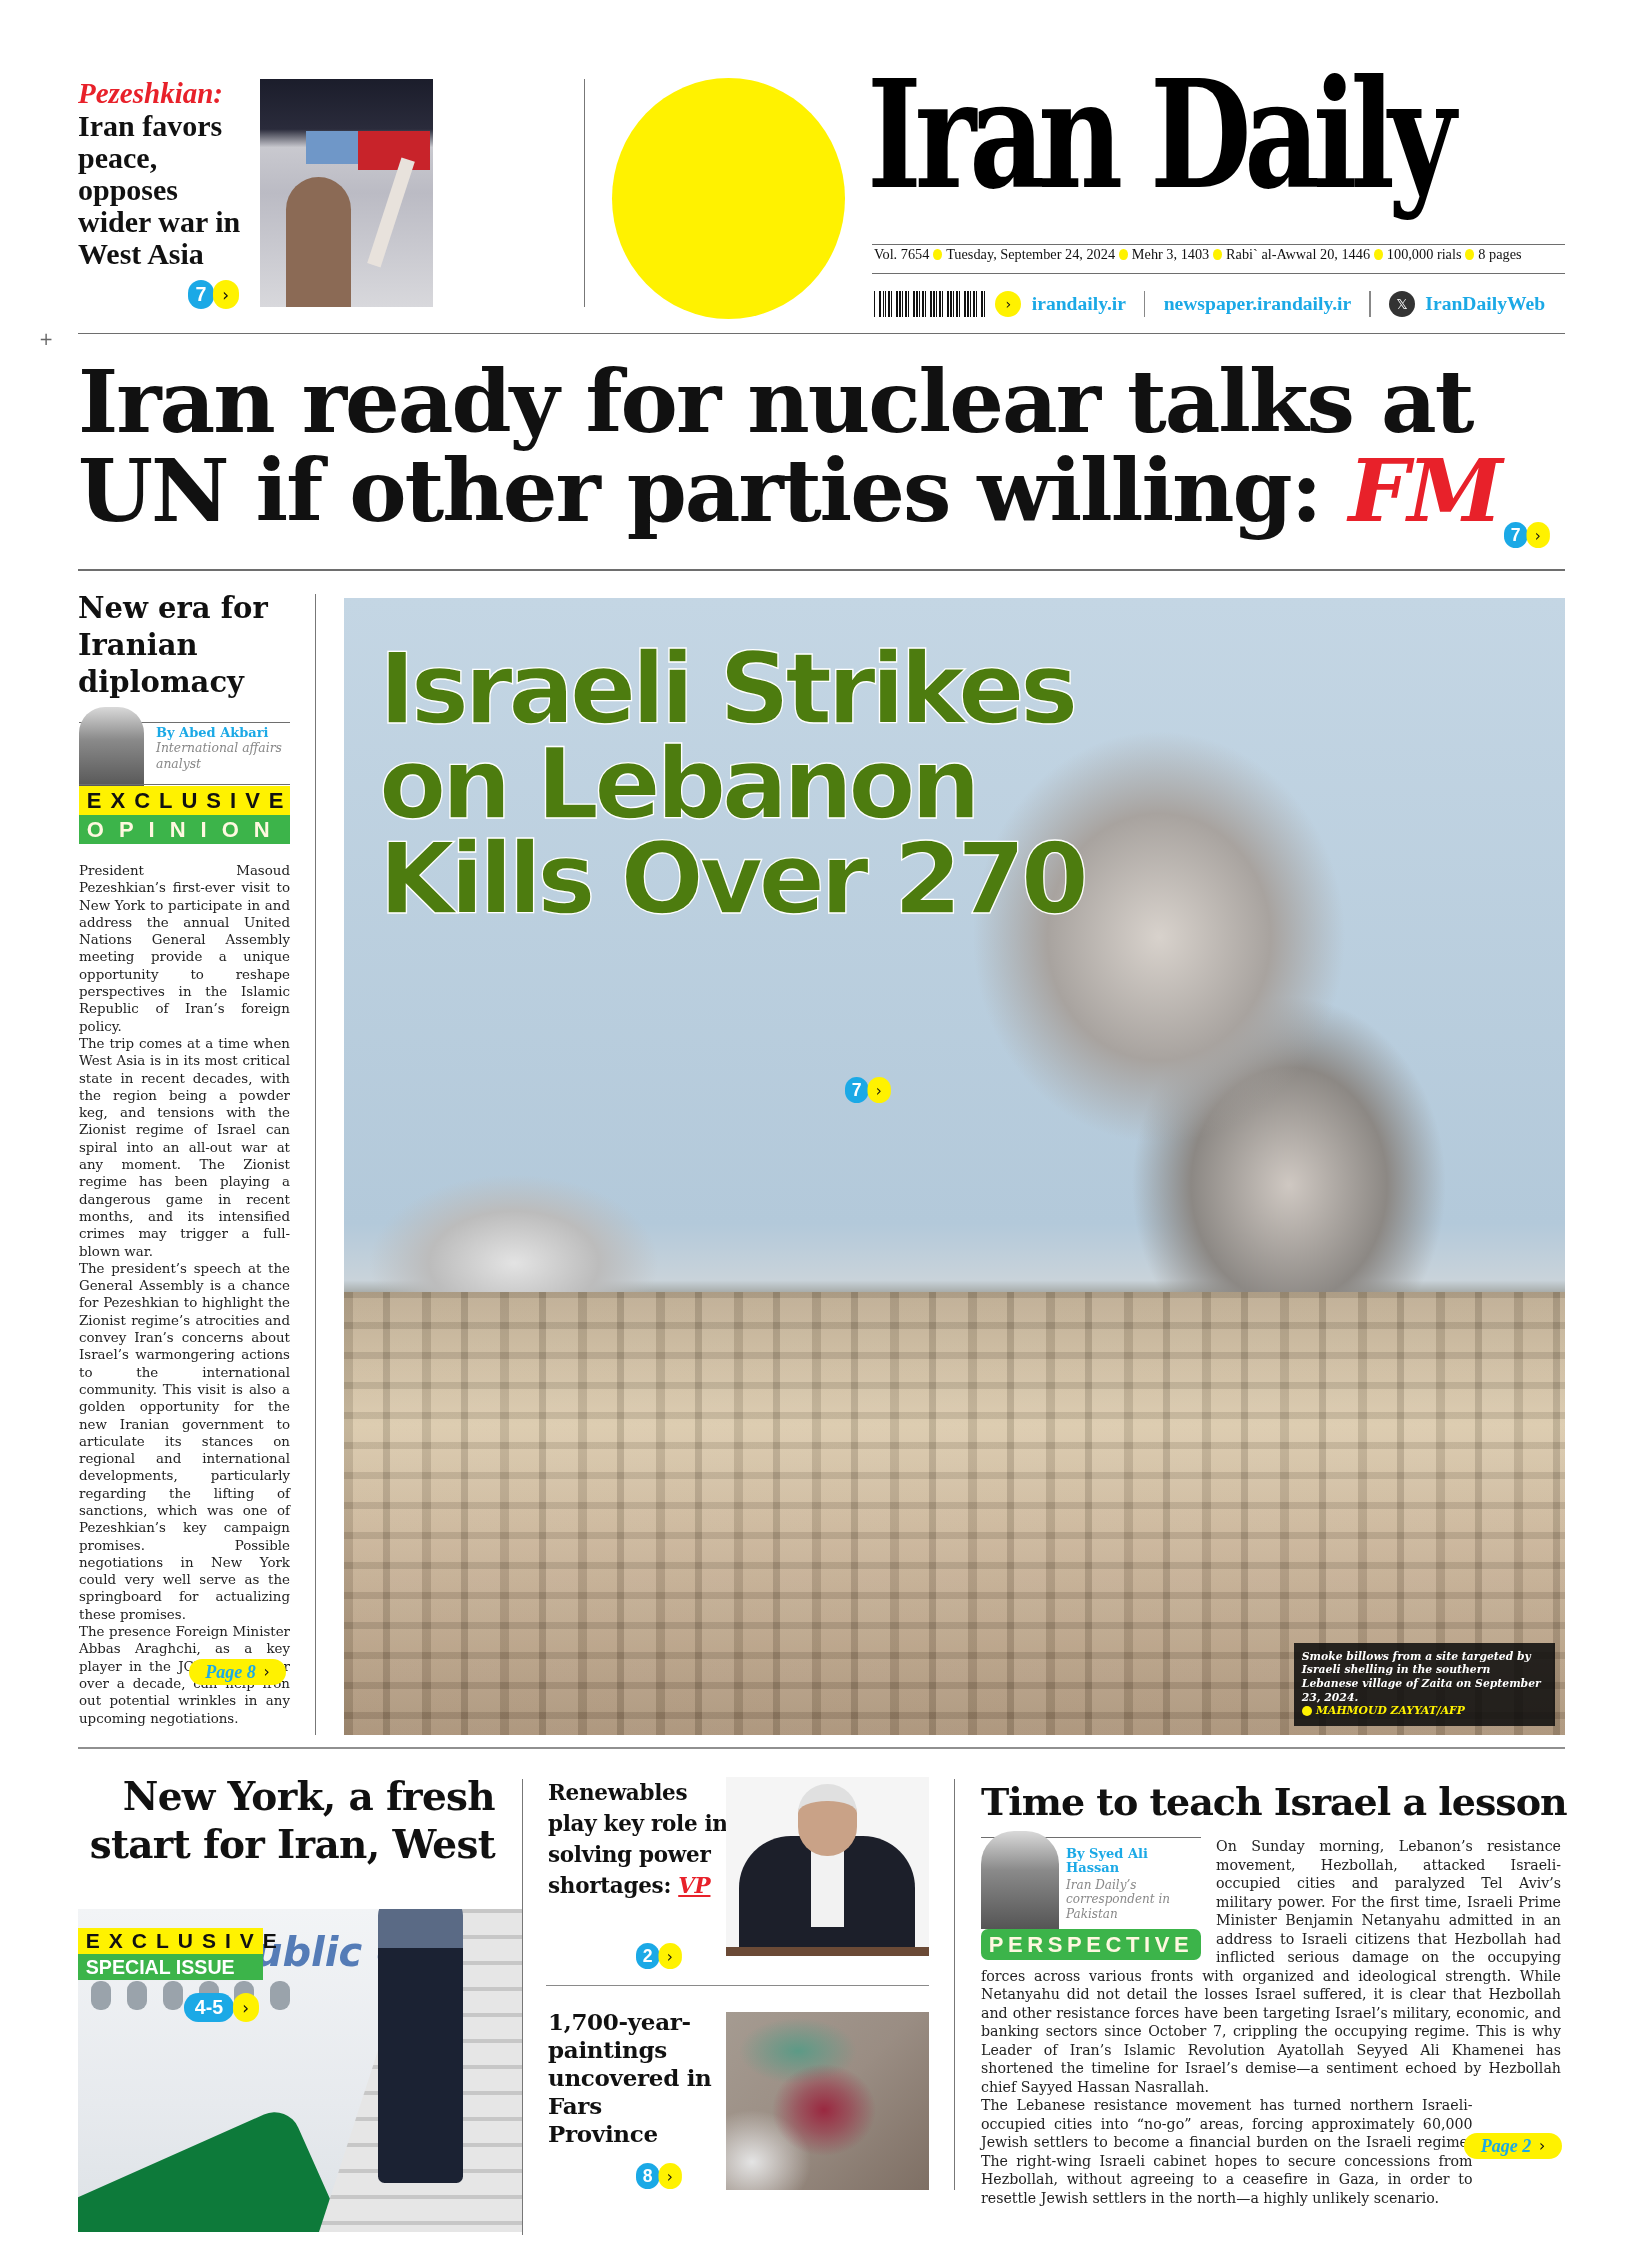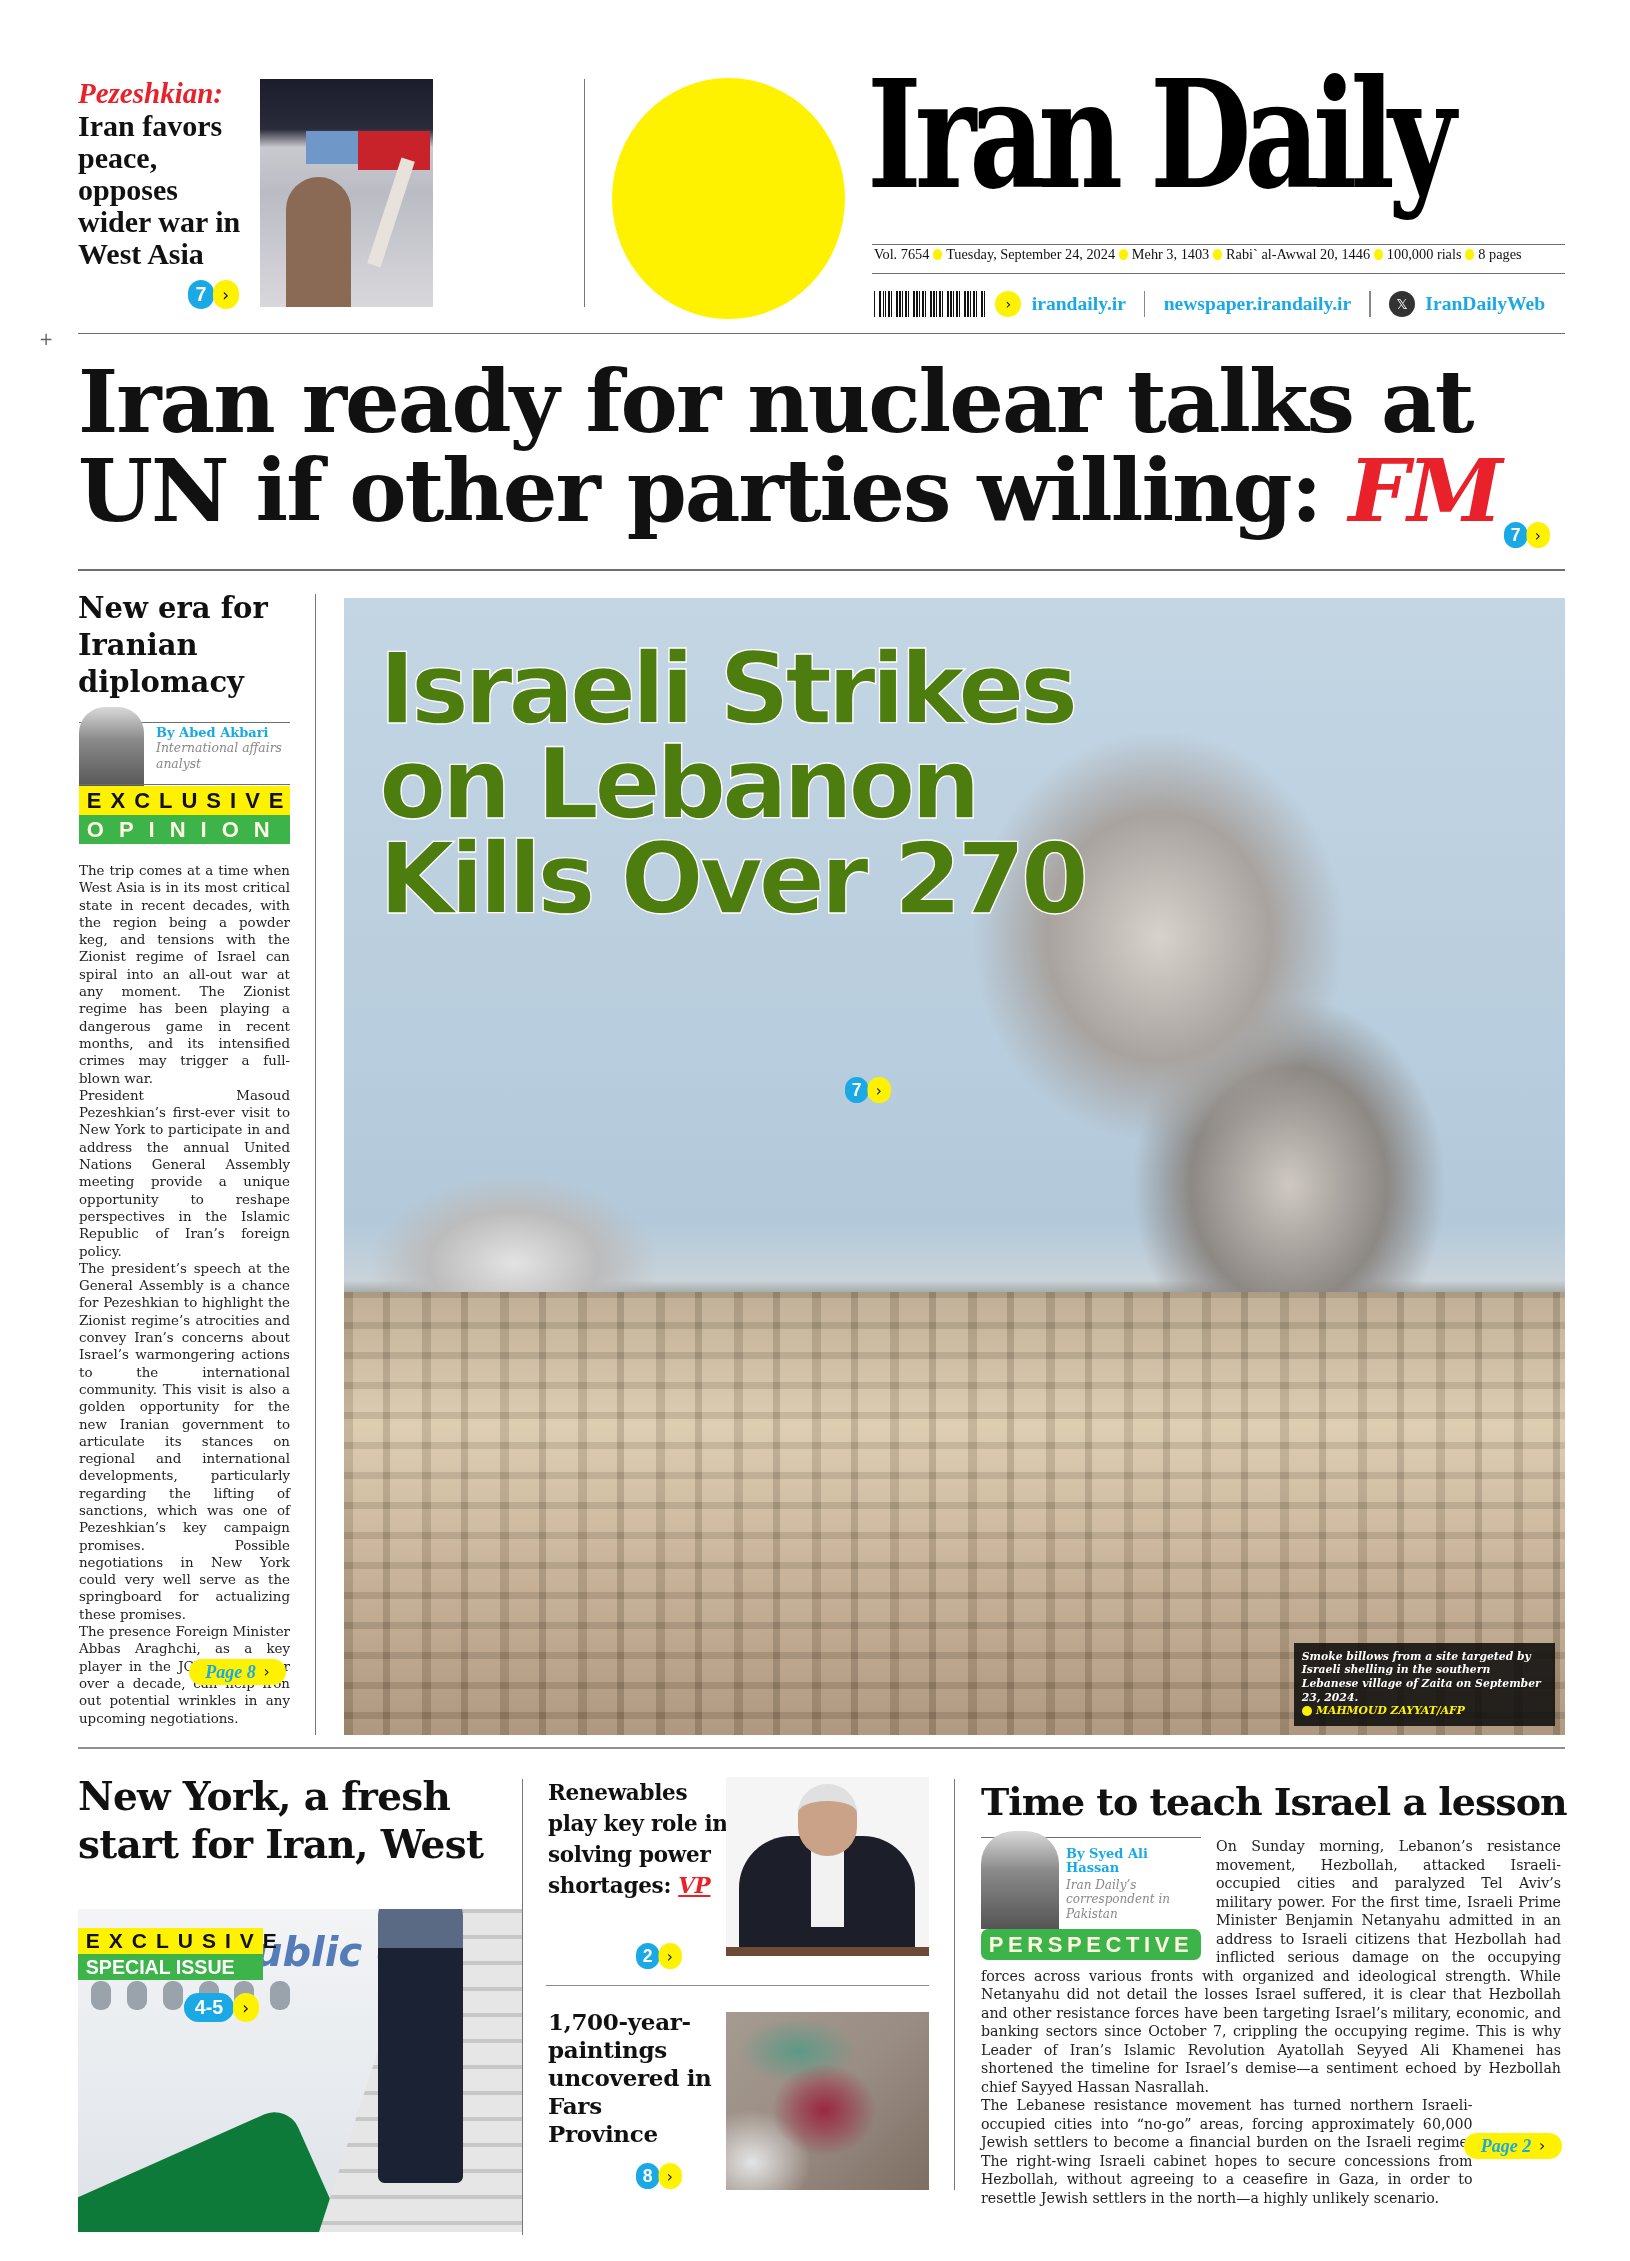--- a/index.html
+++ b/index.html
@@ -59,21 +59,21 @@
     background:
       repeating-linear-gradient(90deg, rgba(0,0,0,0.10) 0 9px, rgba(255,255,255,0.06) 9px 39px, rgba(0,0,0,0.12) 39px 46px, rgba(255,255,255,0.08) 46px 78px),
       repeating-linear-gradient(180deg, rgba(0,0,0,0.10) 0 6.5px, rgba(255,255,255,0.05) 6.5px 30px),
       linear-gradient(180deg, #b9a68a 0%, #d9c7a8 30%, #c4ad90 60%, #a58c70 100%); }
   .hero-headline { position: absolute; left: 379px; top: 642px; width: 717px; font-family: "DejaVu Sans", sans-serif; font-weight: bold; font-size: 98px; line-height: 95px; letter-spacing: -4.6px; color: #4d7c0f; -webkit-text-stroke: 1.3px #fff; }
   .caption { position: absolute; left: 1294px; top: 1643px; width: 261px; background: rgba(10,10,10,0.85); padding: 6.5px 7.8px 7.8px 7.8px; font-family: "DejaVu Serif", serif; font-style: italic; font-weight: bold; font-size: 10.8px; line-height: 13.7px; color: #fff; }
   .caption .credit { color: #fff200; display: flex; align-items: center; gap: 3.9px; }
   .caption .credit .dot { width: 10.4px; height: 10.4px; border-radius: 50%; background: #fff200; display: inline-block; }
 
   
-  .ny-title { position: absolute; left: 78px; top: 1772px; width: 417px; font-family: "DejaVu Serif", serif; font-weight: bold; font-size: 39px; line-height: 48px; letter-spacing: -0.7px; }
+  .ny-title { position: absolute; left: 78px; top: 1772px; width: 417px; font-family: "DejaVu Serif", serif; font-weight: bold; font-size: 39px; line-height: 48px; letter-spacing: -0.7px; text-align: right; }
   .ny-photo { position: absolute; left: 78px; top: 1909px; width: 445px; height: 323px; overflow: hidden;
     background: linear-gradient(180deg, #f2f4f6 0%, #e7eaee 60%, #dde2e6 100%); }
   .ny-photo .fuselage-text { position: absolute; left: 176px; top: 19.6px; font-family: "DejaVu Sans", sans-serif; font-style: italic; font-weight: bold; font-size: 40px; color: #2f5fa8; opacity: 0.8; }
   .ny-photo .stripe { position: absolute; left: -26px; bottom: -52px; width: 274px; height: 130px; background: #0d7a3a; transform: rotate(-24deg); border-radius: 26px; }
   .ny-photo .stairs { position: absolute; left: 241px; top: 0; width: 209px; height: 323px; background: repeating-linear-gradient(180deg, #c7c7c7 0 3.9px, #e6e6e6 3.9px 26px); transform: skewX(-18deg); transform-origin: bottom left; }
   .ny-photo .man { position: absolute; left: 300px; top: -13px; width: 85px; height: 287px; background: linear-gradient(180deg, #5a6a85 0 18%, #1b2233 18% 100%); border-radius: 19.6px 19.6px 6.5px 6.5px; }
   .ny-photo .win { position: absolute; top: 72px; width: 19.6px; height: 29px; border-radius: 9px; background: #9aa3ab; }
 
   .ren-title { position: absolute; left: 548px; top: 1777px; width: 183px; font-family: "DejaVu Serif", serif; font-weight: bold; font-size: 21.5px; line-height: 31px; letter-spacing: -0.3px; }
   .ren-title .vp { color: #e8212a; font-style: italic; text-decoration: underline; }
@@ -168,22 +168,22 @@
   <div class="role">International affairs analyst</div>
 </div>
 <div class="rule" style="left:79px;top:784px;width:211px;height:1.3px;"></div>
 <div class="label-box" style="left:79px;top:786px;width:211px;height:29px;background:#fff200;color:#111;font-size:22px;">
   <span style="letter-spacing:9px;">EXCLUSIVE</span>
 </div>
 <div class="label-box" style="left:79px;top:815px;width:211px;height:29px;background:#3cb44a;color:#fff8e0;font-size:22px;">
   <span style="letter-spacing:15px;">OPINION</span>
 </div>
 <div class="op-body">
+  <p>President Masoud Pezeshkian’s first-ever visit to New York to participate in and address the annual United Nations General Assembly meeting provide a unique opportunity to reshape perspectives in the Islamic Republic of Iran’s foreign policy.</p>
   <p>The trip comes at a time when West Asia is in its most critical state in recent decades, with the region being a powder keg, and tensions with the Zionist regime of Israel can spiral into an all-out war at any moment. The Zionist regime has been playing a dangerous game in recent months, and its intensified crimes may trigger a full-blown war.</p>
-  <p>President Masoud Pezeshkian’s first-ever visit to New York to participate in and address the annual United Nations General Assembly meeting provide a unique opportunity to reshape perspectives in the Islamic Republic of Iran’s foreign policy.</p>
   <p>The president’s speech at the General Assembly is a chance for Pezeshkian to highlight the Zionist regime’s atrocities and convey Iran’s concerns about Israel’s warmongering actions to the international community. This visit is also a golden opportunity for the new Iranian government to articulate its stances on regional and international developments, particularly regarding the lifting of sanctions, which was one of Pezeshkian’s key campaign promises. Possible negotiations in New York could very well serve as the springboard for actualizing these promises.</p>
   <p style="padding-right:0;"><span>The presence Foreign Minister Abbas Araghchi, as a key player in the JCPOA talks for over a decade, can help iron out potential wrinkles in any upcoming negotiations.</span></p>
 </div>
 <div class="pagepill" style="left:189px;top:1659px;width:97px;">
   <span class="lbl">Page 8</span>
   <span class="arr">›</span>
 </div>
 <div class="vrule" style="left:315px;top:594px;height:1141px;width:1.3px;"></div>
 
 <div class="hero">

